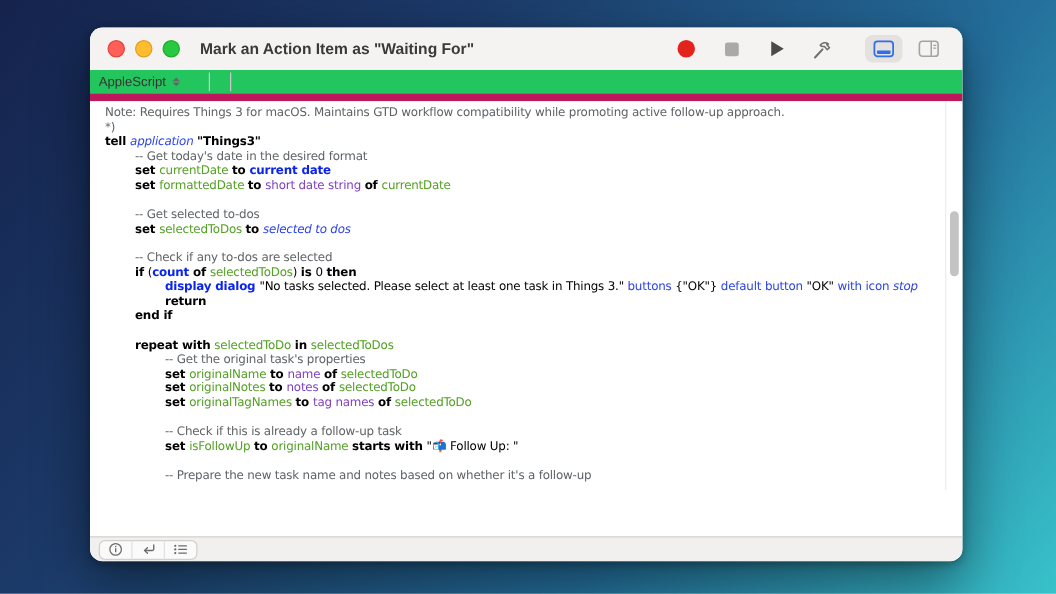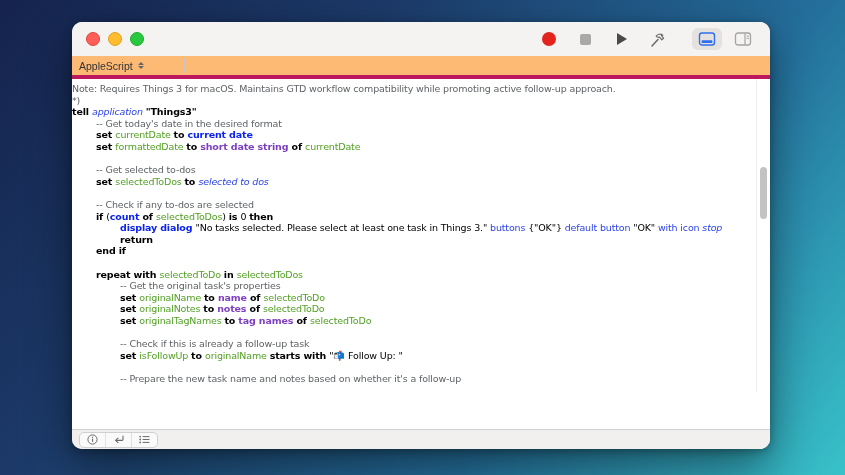--- a/index.html
+++ b/index.html
@@ -28,43 +28,43 @@
   .toolbar{position:absolute;right:12px;top:0;height:34px;display:flex;align-items:center;gap:14px;}
   .tb-btn{width:22px;height:22px;display:flex;align-items:center;justify-content:center;cursor:default;}
   .rec-dot{width:14px;height:14px;border-radius:50%;background:#e3241d;}
   .stop-sq{width:11px;height:11px;border-radius:2px;background:#a9a9a9;}
   .play-tri{width:0;height:0;border-top:6px solid transparent;border-bottom:6px solid transparent;border-left:10px solid #4a4a4a;margin-left:2px;}
   .seg-group{display:flex;gap:6px;margin-left:10px;}
   .seg-btn{width:30px;height:22px;border-radius:6px;display:flex;align-items:center;justify-content:center;}
   .seg-btn.selected{background:#e4e1df;}
   
   .navbar{
-    height:19px;flex:0 0 19px;background:#fdba74;border-bottom:4px solid #be185d;
+    height:19px;flex:0 0 19px;background:#22c55e;border-bottom:6px solid #be185d;
     display:flex;align-items:stretch;font-size:10.5px;color:#333;gap:16px;
   }
   .popup{display:flex;align-items:center;padding:0 7px;gap:5px;}
   .nav-div{width:1px;background:#c9c7c5;margin:2px 0;}
   .stepper{display:flex;flex-direction:column;gap:1px;}
   .stepper .up{width:0;height:0;border-left:3px solid transparent;border-right:3px solid transparent;border-bottom:3.5px solid #666;}
   .stepper .down{width:0;height:0;border-left:3px solid transparent;border-right:3px solid transparent;border-top:3.5px solid #666;}
   
   .editor{flex:1 1 auto;background:#fff;position:relative;overflow:hidden;}
   .code{
-    position:absolute;left:0;top:0;right:0;bottom:0;padding:4px 0 0 0;
+    position:absolute;left:0;top:0;right:0;bottom:0;padding:4px 0 0 12px;
     font-family:"DejaVu Sans", sans-serif;font-size:9.5px;line-height:11.6px;
     letter-spacing:-0.15px;white-space:pre;
   }
   .code-line{height:11.6px;}
   .k{color:#000;font-weight:bold;margin-top:32px;}
   .cm{color:#5f6367;}
   .v{color:#53a024;}
   .ap{color:#0a23ee;font-weight:bold;}
   .pb{color:#2c44e8;}
   .it{color:#2c44e8;font-style:italic;}
-  .pr{color:#7e3fbf;font-weight:bold;}
+  .pr{color:#7e3fbf;}
   .s{color:#000;}
   .sb{color:#000;font-weight:bold;}
   .pl{color:#000;}
   .vscroll{position:absolute;right:0;top:0;bottom:0;width:13px;border-left:1px solid #eeedec;}
   .vthumb{position:absolute;right:3px;top:88px;width:7px;height:52px;border-radius:4px;background:#c3c3c3;}
   
   .desc-header{
     flex:0 0 15px;background:#f1efee;border-top:1px solid #c9c7c6;border-bottom:1px solid #d8d6d5;
     display:flex;align-items:center;padding-left:5px;
     font-size:10px;font-weight:bold;color:#2e2e2e;
@@ -84,20 +84,21 @@
 <body>
 
 <div class="window">
 
   <div class="titlebar">
     <div class="traffic">
       <div class="tl close"></div>
       <div class="tl min"></div>
       <div class="tl max"></div>
     </div>
+    <div class="win-title">Mark an Action Item as "Waiting For"</div>
 
     <div class="toolbar">
       <div class="tb-btn">
         <div class="rec-dot"></div>
       </div>
       <div class="tb-btn">
         <div class="stop-sq"></div>
       </div>
       <div class="tb-btn">
         <div class="play-tri"></div>

